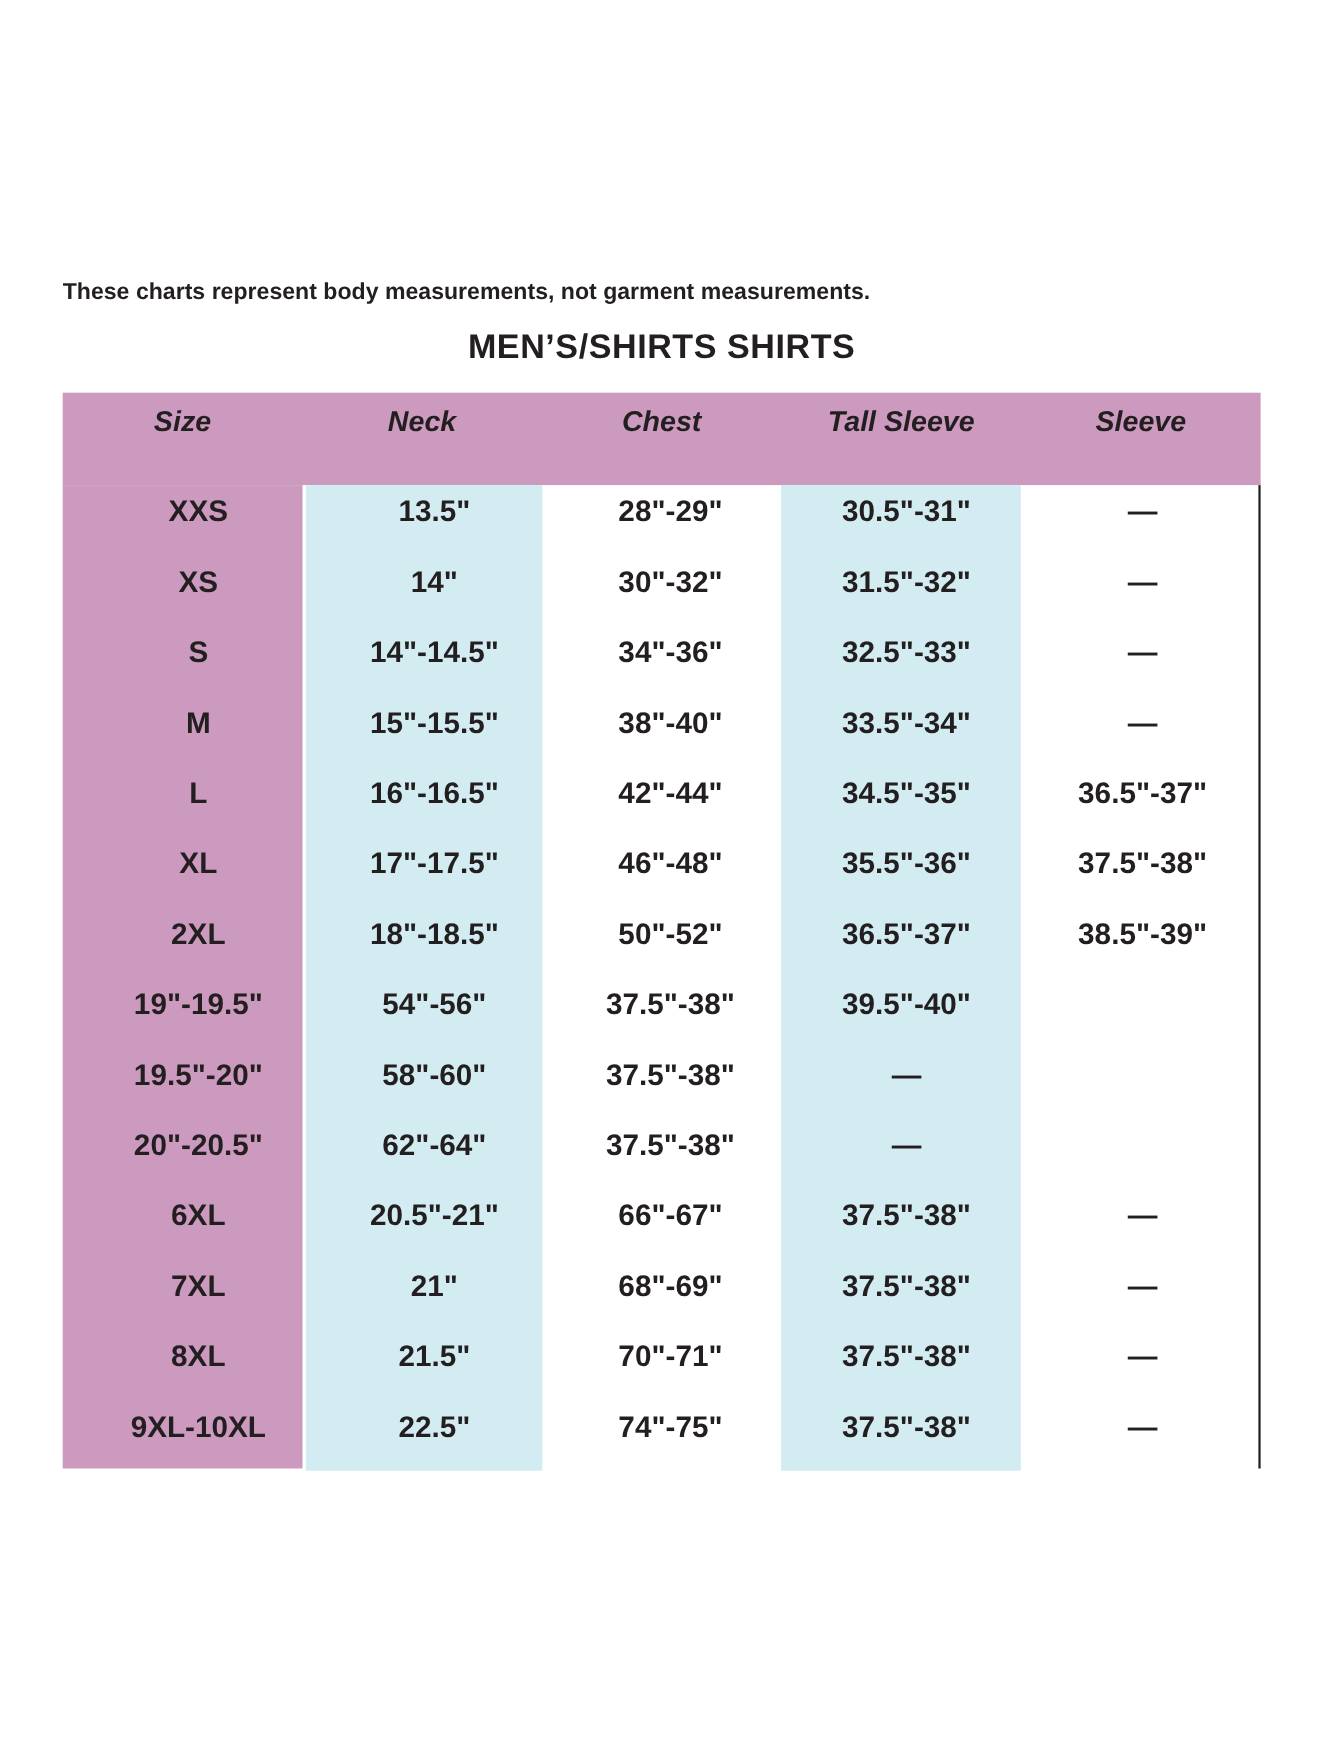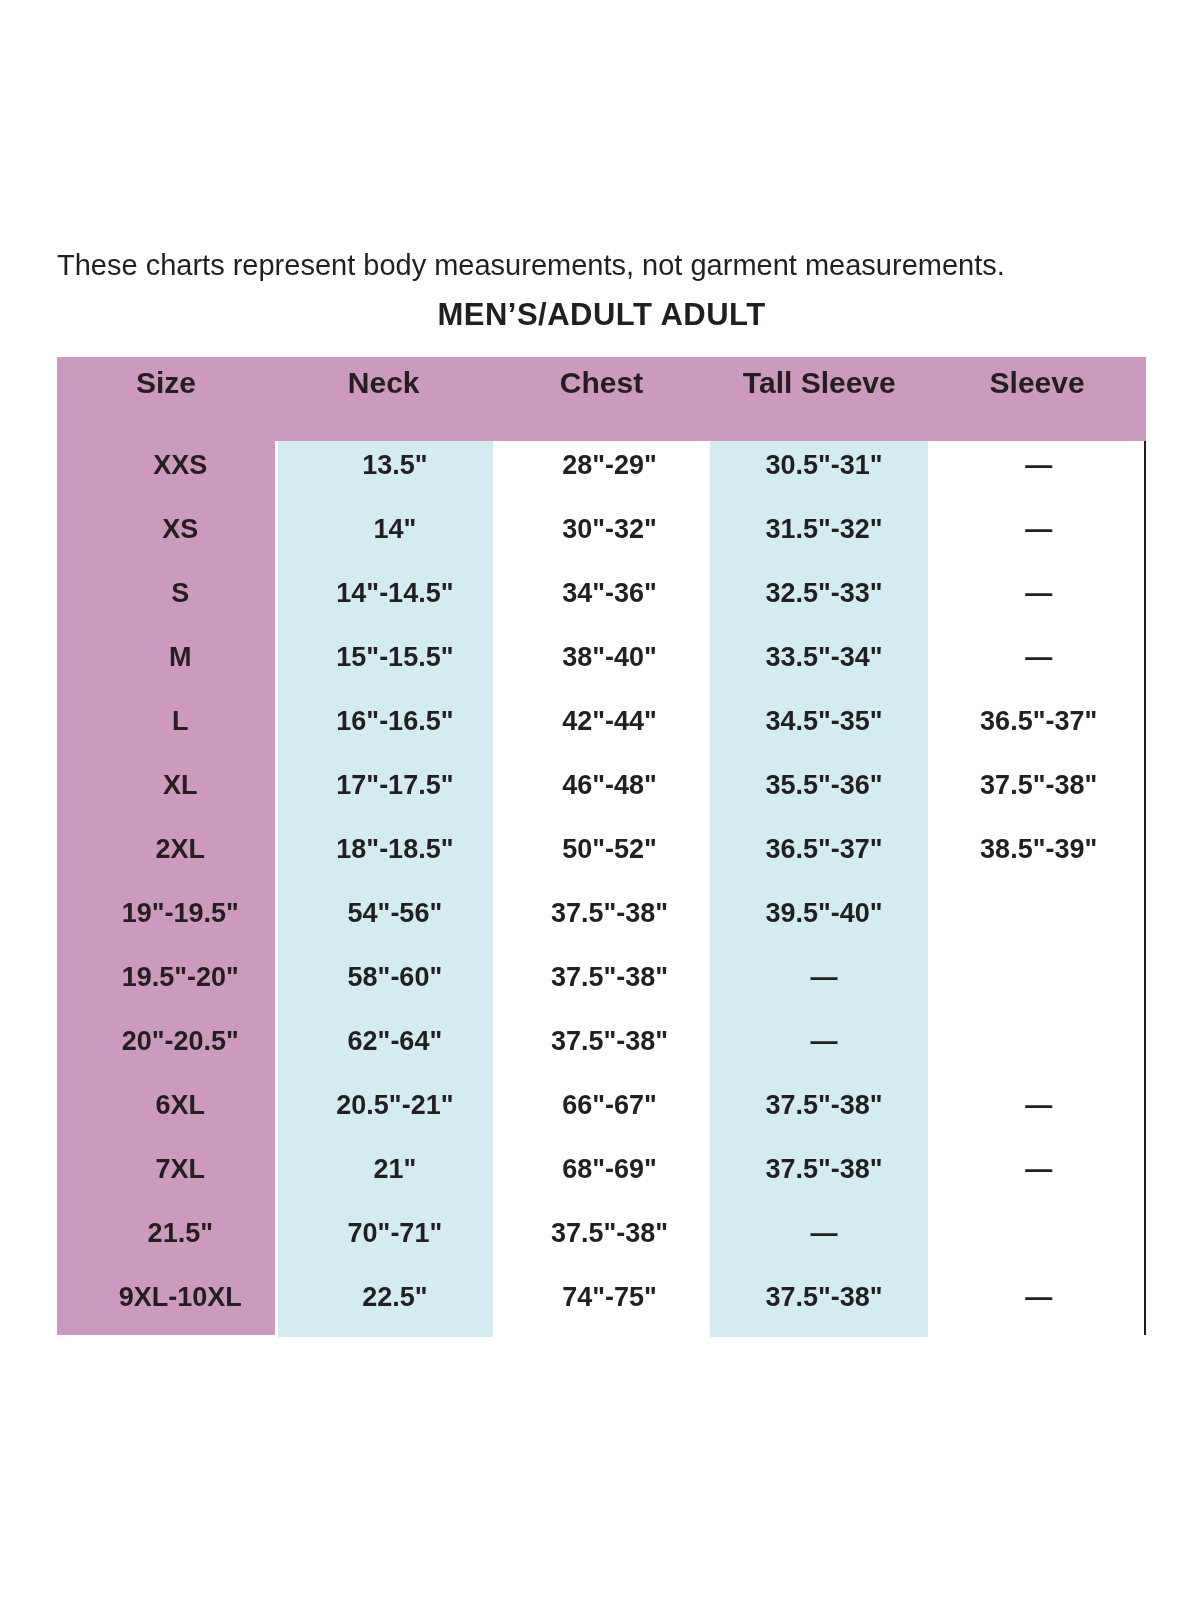--- a/index.html
+++ b/index.html
@@ -9,23 +9,23 @@
     height: 1600px;
     background: #ffffff;
     font-family: "Liberation Sans", sans-serif;
     color: var(--text, #231f20);
     overflow: hidden;
   }
   .note {
     position: absolute;
     left: 57px;
     top: 250px;
-    font-size: 29px;
+    font-size: 21px;
     line-height: 31px;
-    font-weight: 400;
+    font-weight: 700;
   }
   .title {
     position: absolute;
     left: 57px;
     top: 297px;
     width: 1089px;
     margin: 0;
     text-align: center;
     font-size: 31px;
     font-weight: 700;
@@ -42,21 +42,22 @@
     background: var(--pink, #cb9abe);
     display: grid;
     grid-template-columns: repeat(5, 1fr);
   }
   .hcell {
     display: flex;
     align-items: center;
     justify-content: center;
     transform: translateY(-16px);
     font-weight: 700;
-    font-size: 30px;
+    font-size: 26px;
+    font-style: italic;
   }
   .tbody {
     position: relative;
     height: 896px;
   }
   .band { position: absolute; top: 0; }
   .band-size   { left: 0;     width: 218px; height: 894px; background: var(--pink, #cb9abe); }
   .band-neck   { left: 221px; width: 215px; height: 896px; background: var(--blue, #d3ecf2); }
   .band-sleeve { left: 653px; width: 218px; height: 896px; background: var(--blue, #d3ecf2); }
   .right-rule {
@@ -90,21 +91,21 @@
 </style>
 </head>
 <body>
 
 <div class="page">
 
   <div class="note">
     <div>These charts represent body measurements, not garment measurements.</div>
   </div>
 
-  <h1 class="title">MEN’S/ADULT ADULT</h1>
+  <h1 class="title">MEN’S/SHIRTS SHIRTS</h1>
 
   <div class="size-table">
     <div class="thead" id="thead">
         <div class="hcell">Size</div>
         <div class="hcell">Neck</div>
         <div class="hcell">Chest</div>
         <div class="hcell">Tall Sleeve</div>
         <div class="hcell">Sleeve</div>
       </div>
     <div class="tbody">
@@ -188,20 +189,21 @@
             <div class="cell">—</div>
           </div>
           <div class="trow">
             <div class="cell">7XL</div>
             <div class="cell">21"</div>
             <div class="cell">68"-69"</div>
             <div class="cell">37.5"-38"</div>
             <div class="cell">—</div>
           </div>
           <div class="trow">
+            <div class="cell">8XL</div>
             <div class="cell">21.5"</div>
             <div class="cell">70"-71"</div>
             <div class="cell">37.5"-38"</div>
             <div class="cell">—</div>
           </div>
           <div class="trow">
             <div class="cell">9XL-10XL</div>
             <div class="cell">22.5"</div>
             <div class="cell">74"-75"</div>
             <div class="cell">37.5"-38"</div>

